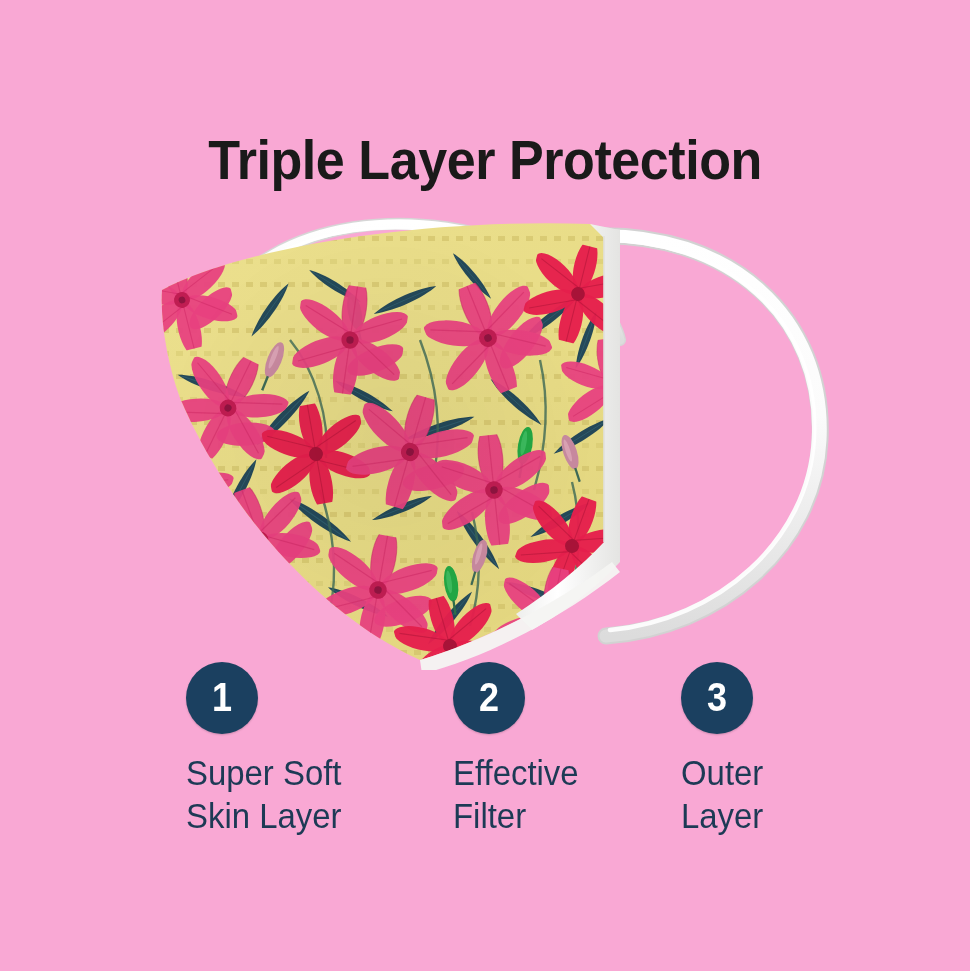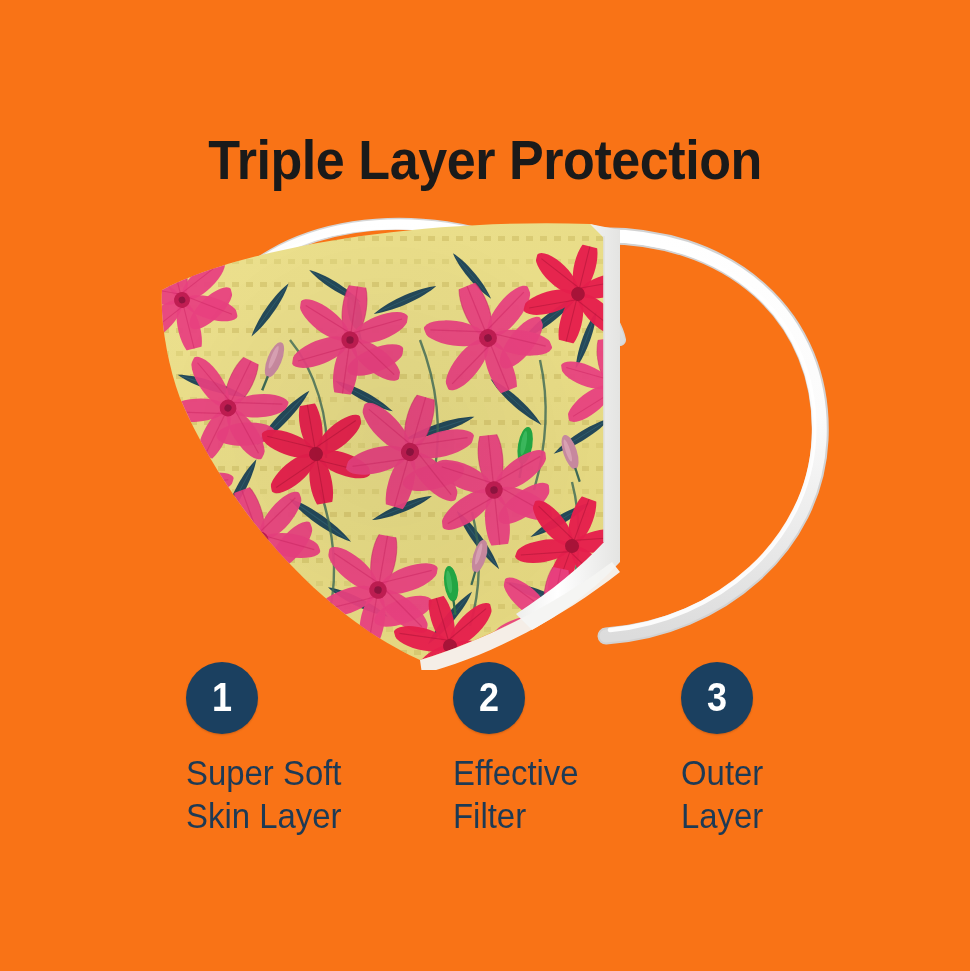--- a/index.html
+++ b/index.html
@@ -6,21 +6,21 @@
   html,body{margin:0;padding:0;background:#ffffff;}
   body{
     width:970px;height:971px;
     font-family:"Liberation Sans", sans-serif;
     -webkit-font-smoothing:antialiased;
     overflow:hidden;
   }
   #infographic{
     position:relative;
     width:970px;height:971px;
-    background:#f97316;
+    background:#f9a8d4;
   }
 
   
   #page-title{
     position:absolute;
     left:0;top:132px;
     width:970px;
     text-align:center;
     font-family:"Liberation Sans Narrow","Liberation Sans",sans-serif;
     font-size:56px;

